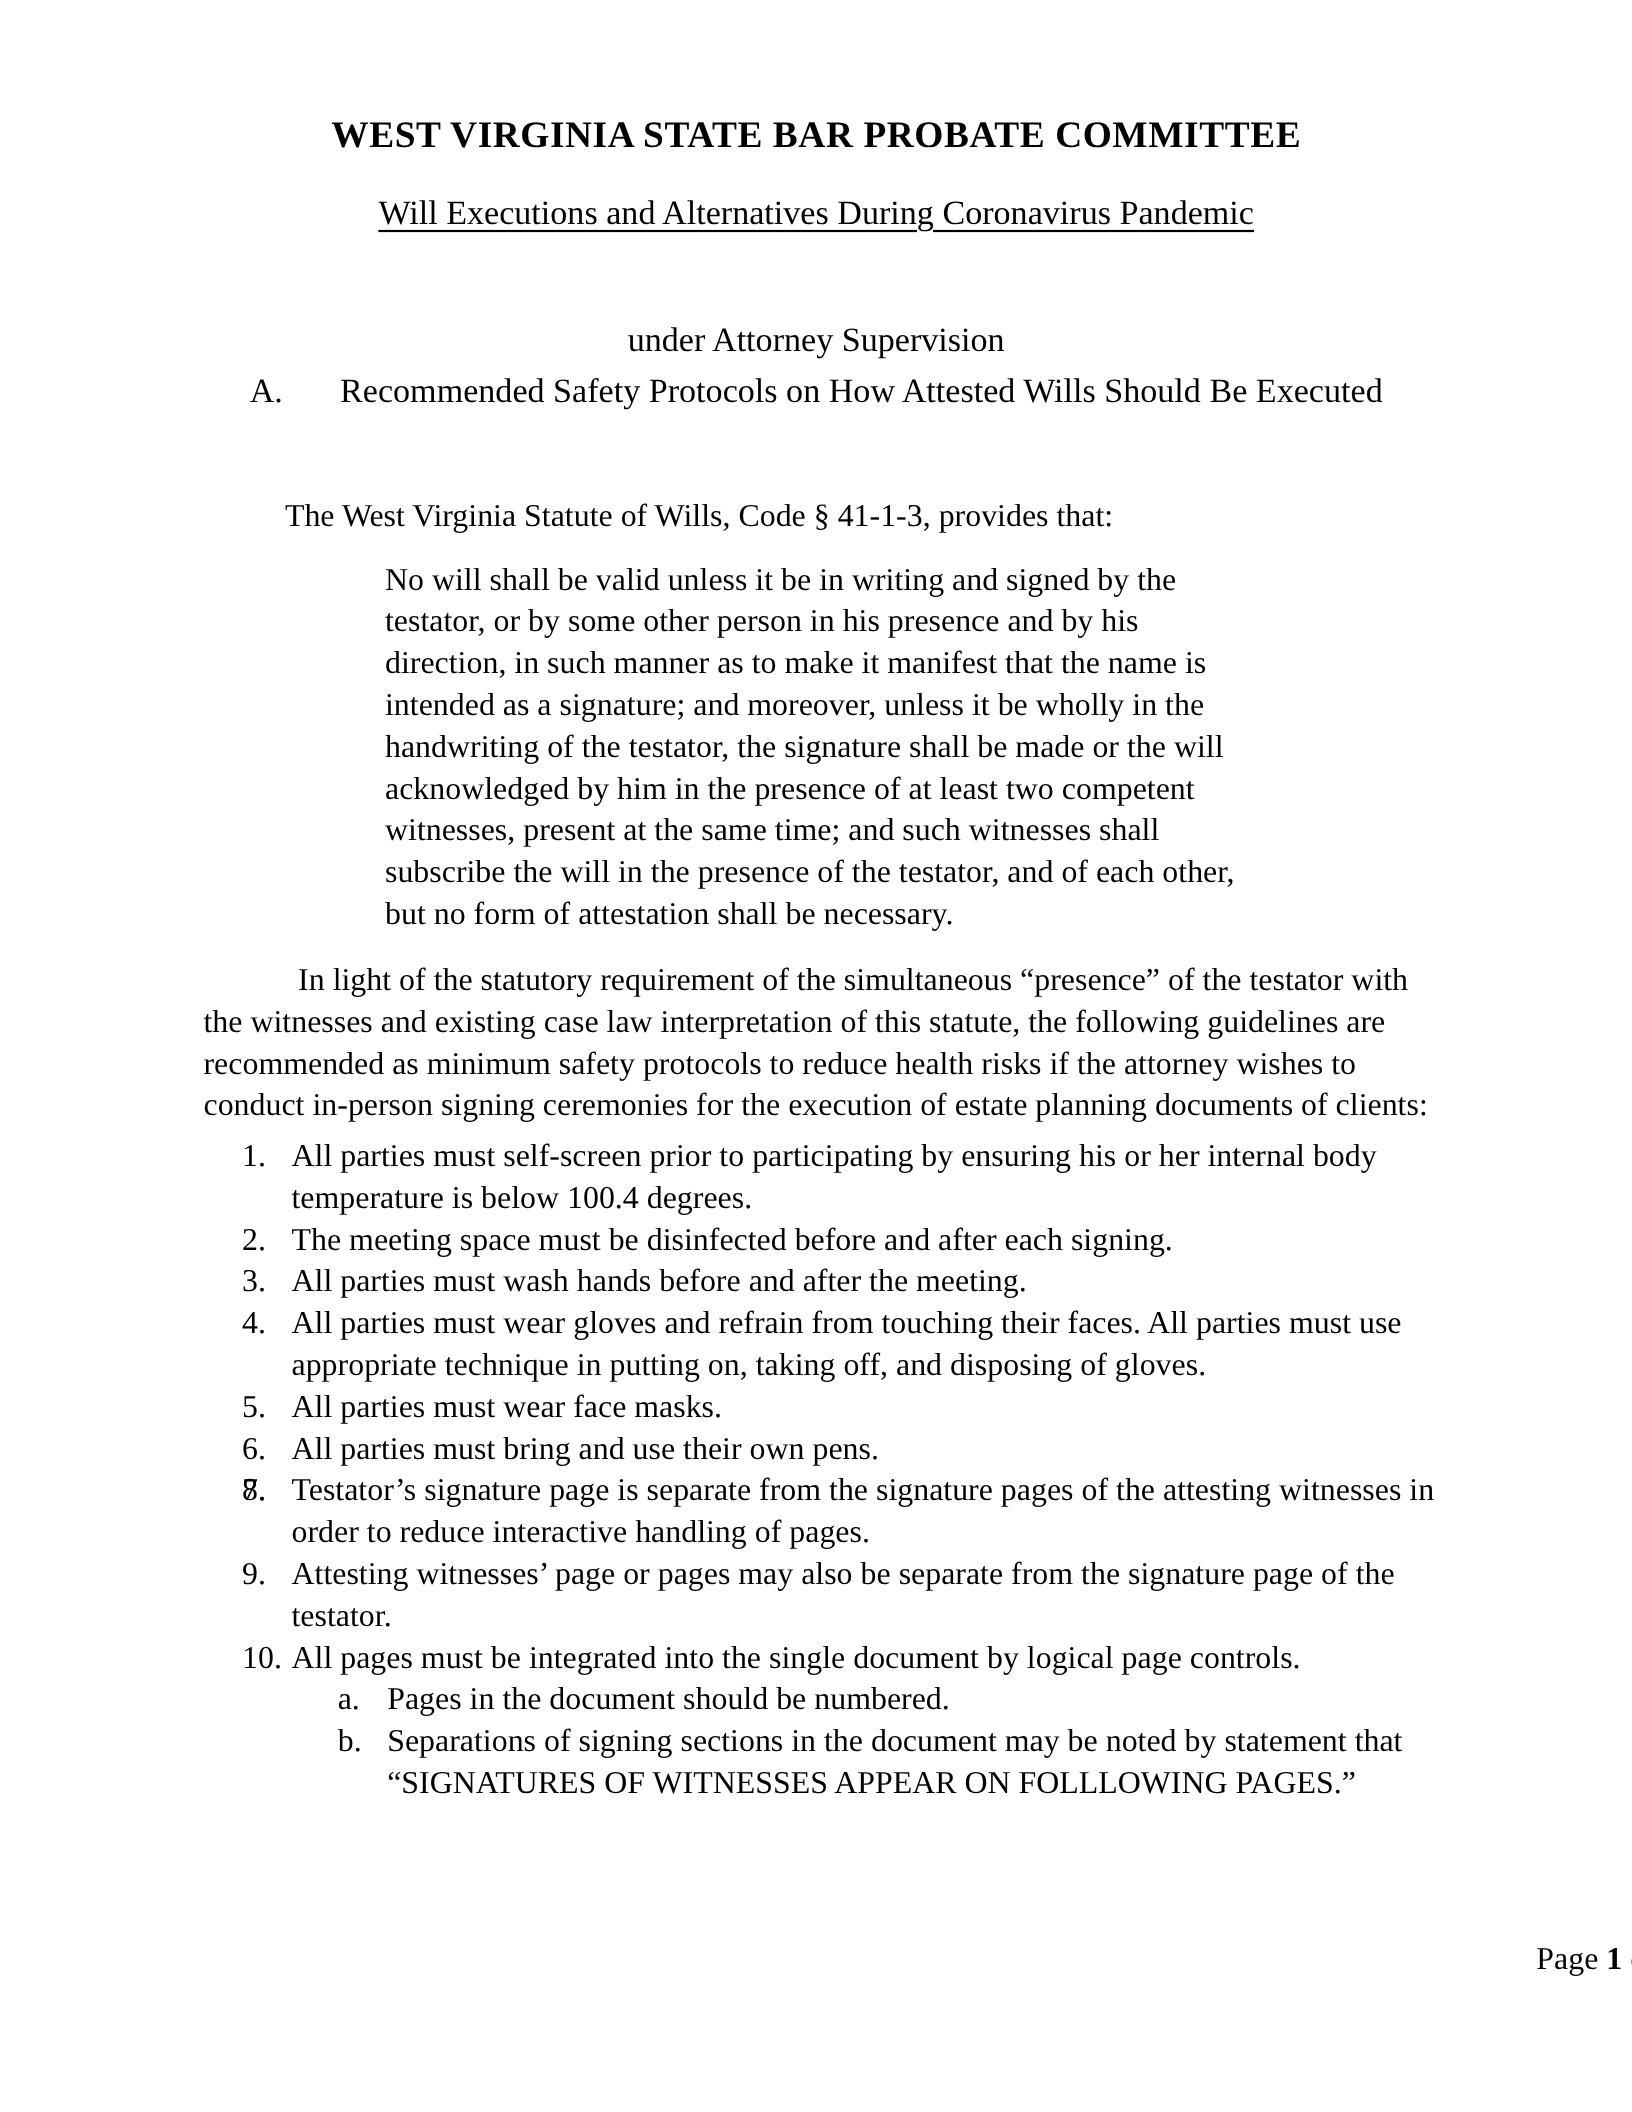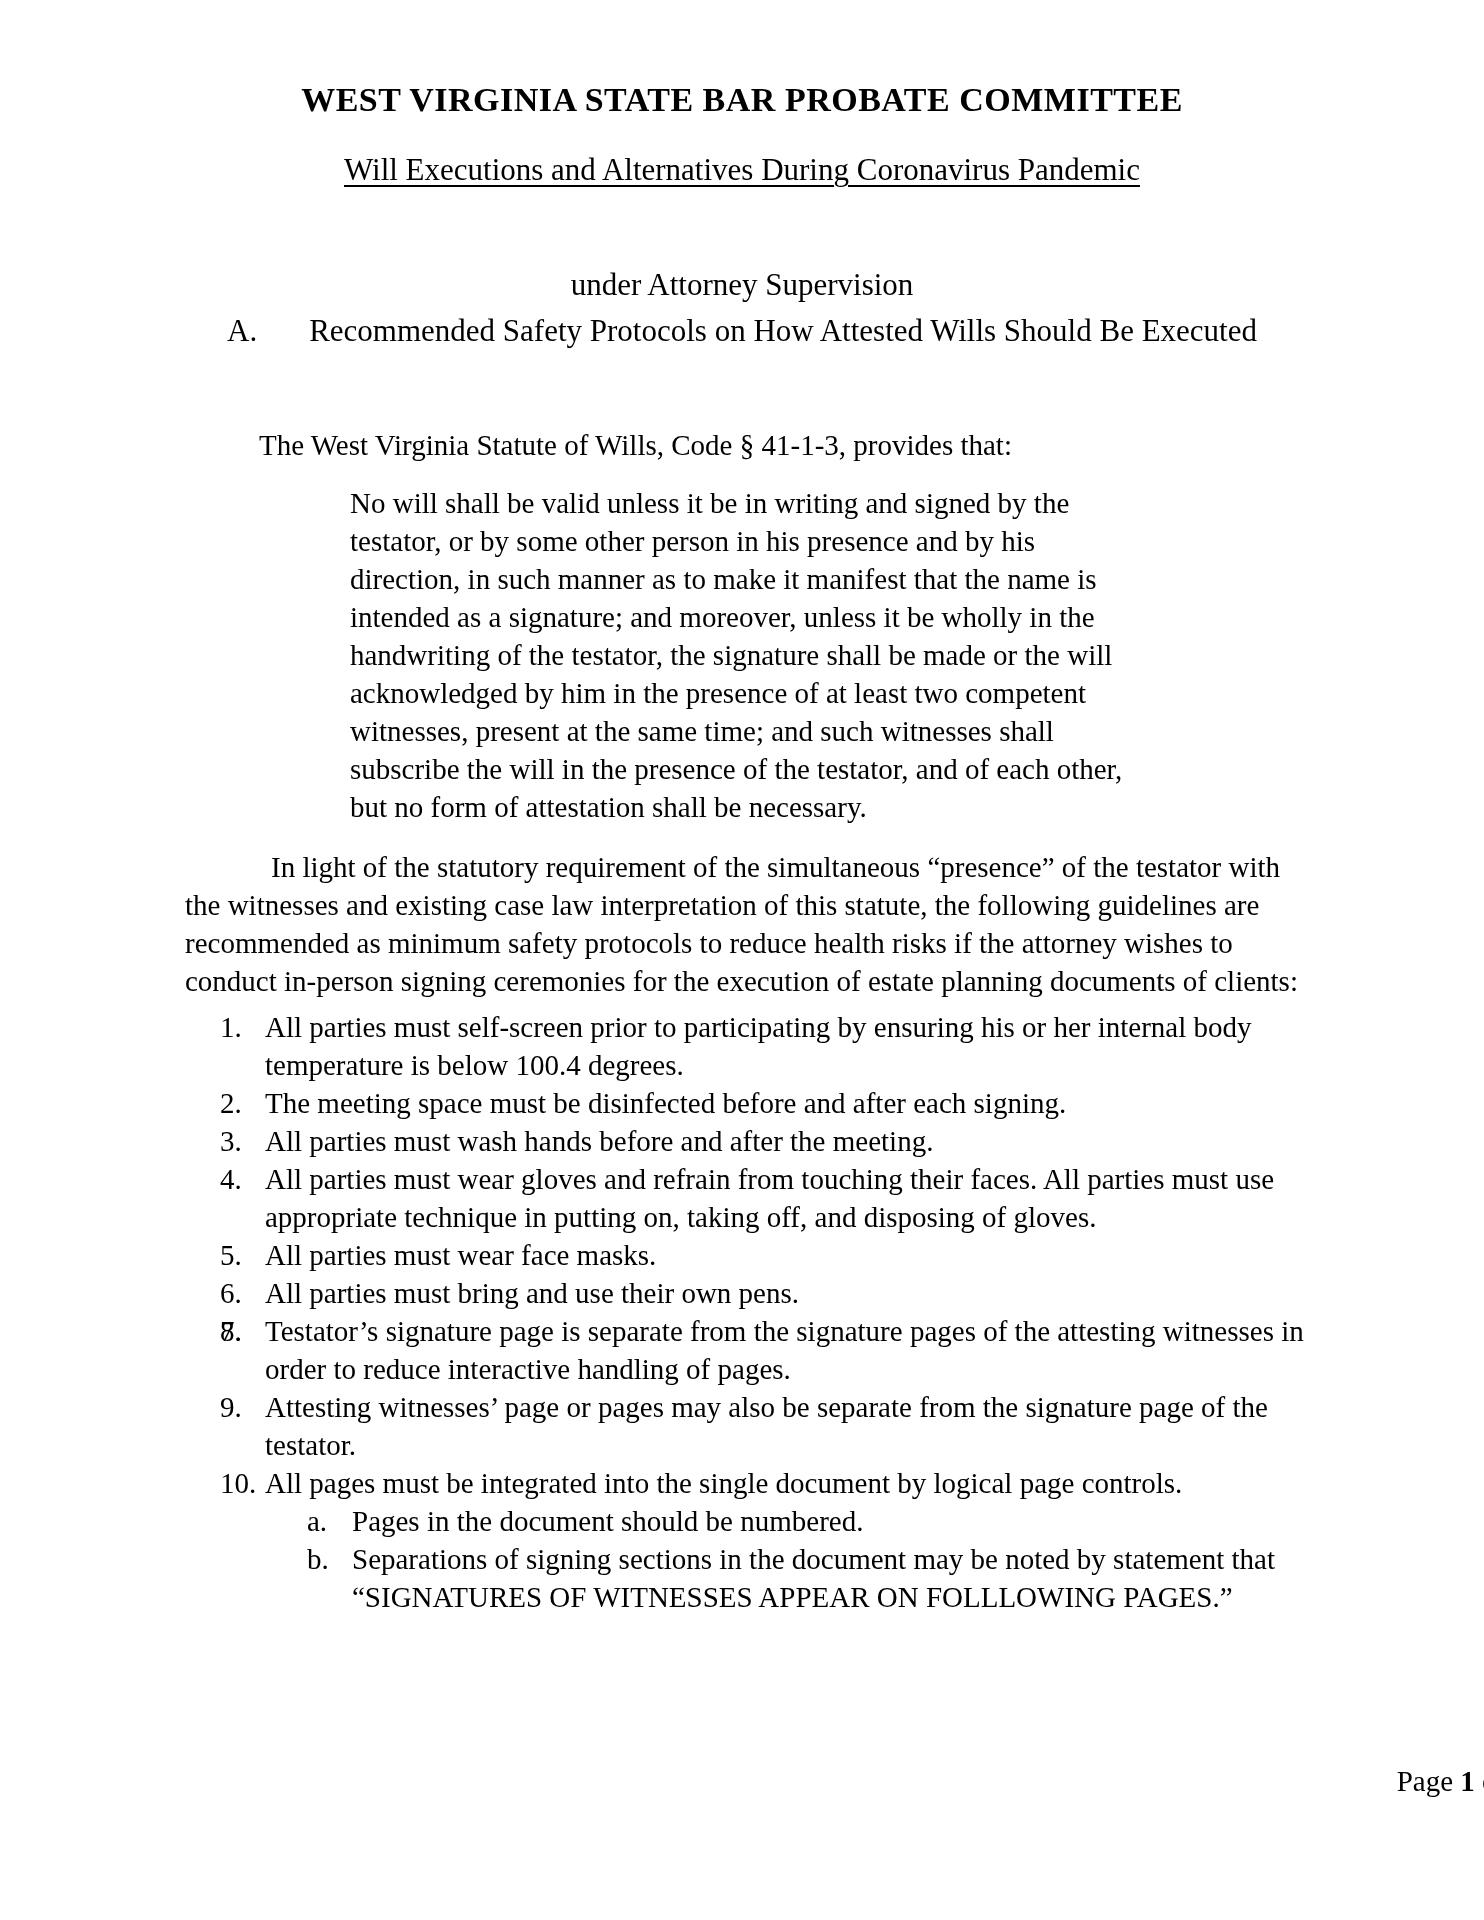--- a/index.html
+++ b/index.html
@@ -10,21 +10,21 @@
   .page {
     position: relative;
     width: 1484px;
     height: 1920px;
     background: #ffffff;
     color: #000000;
     font-family: "Liberation Serif", "DejaVu Serif", serif;
     font-size: 29px;
     line-height: 38px;
     box-sizing: border-box;
-    padding-top: 80px;
+    padding-top: 104px;
     overflow: hidden;
   }
   .content {
     margin: 0 173px;
     width: 1138px;
   }
   .doc-title {
     text-align: center;
     font-size: 34px;
     line-height: 40px;

